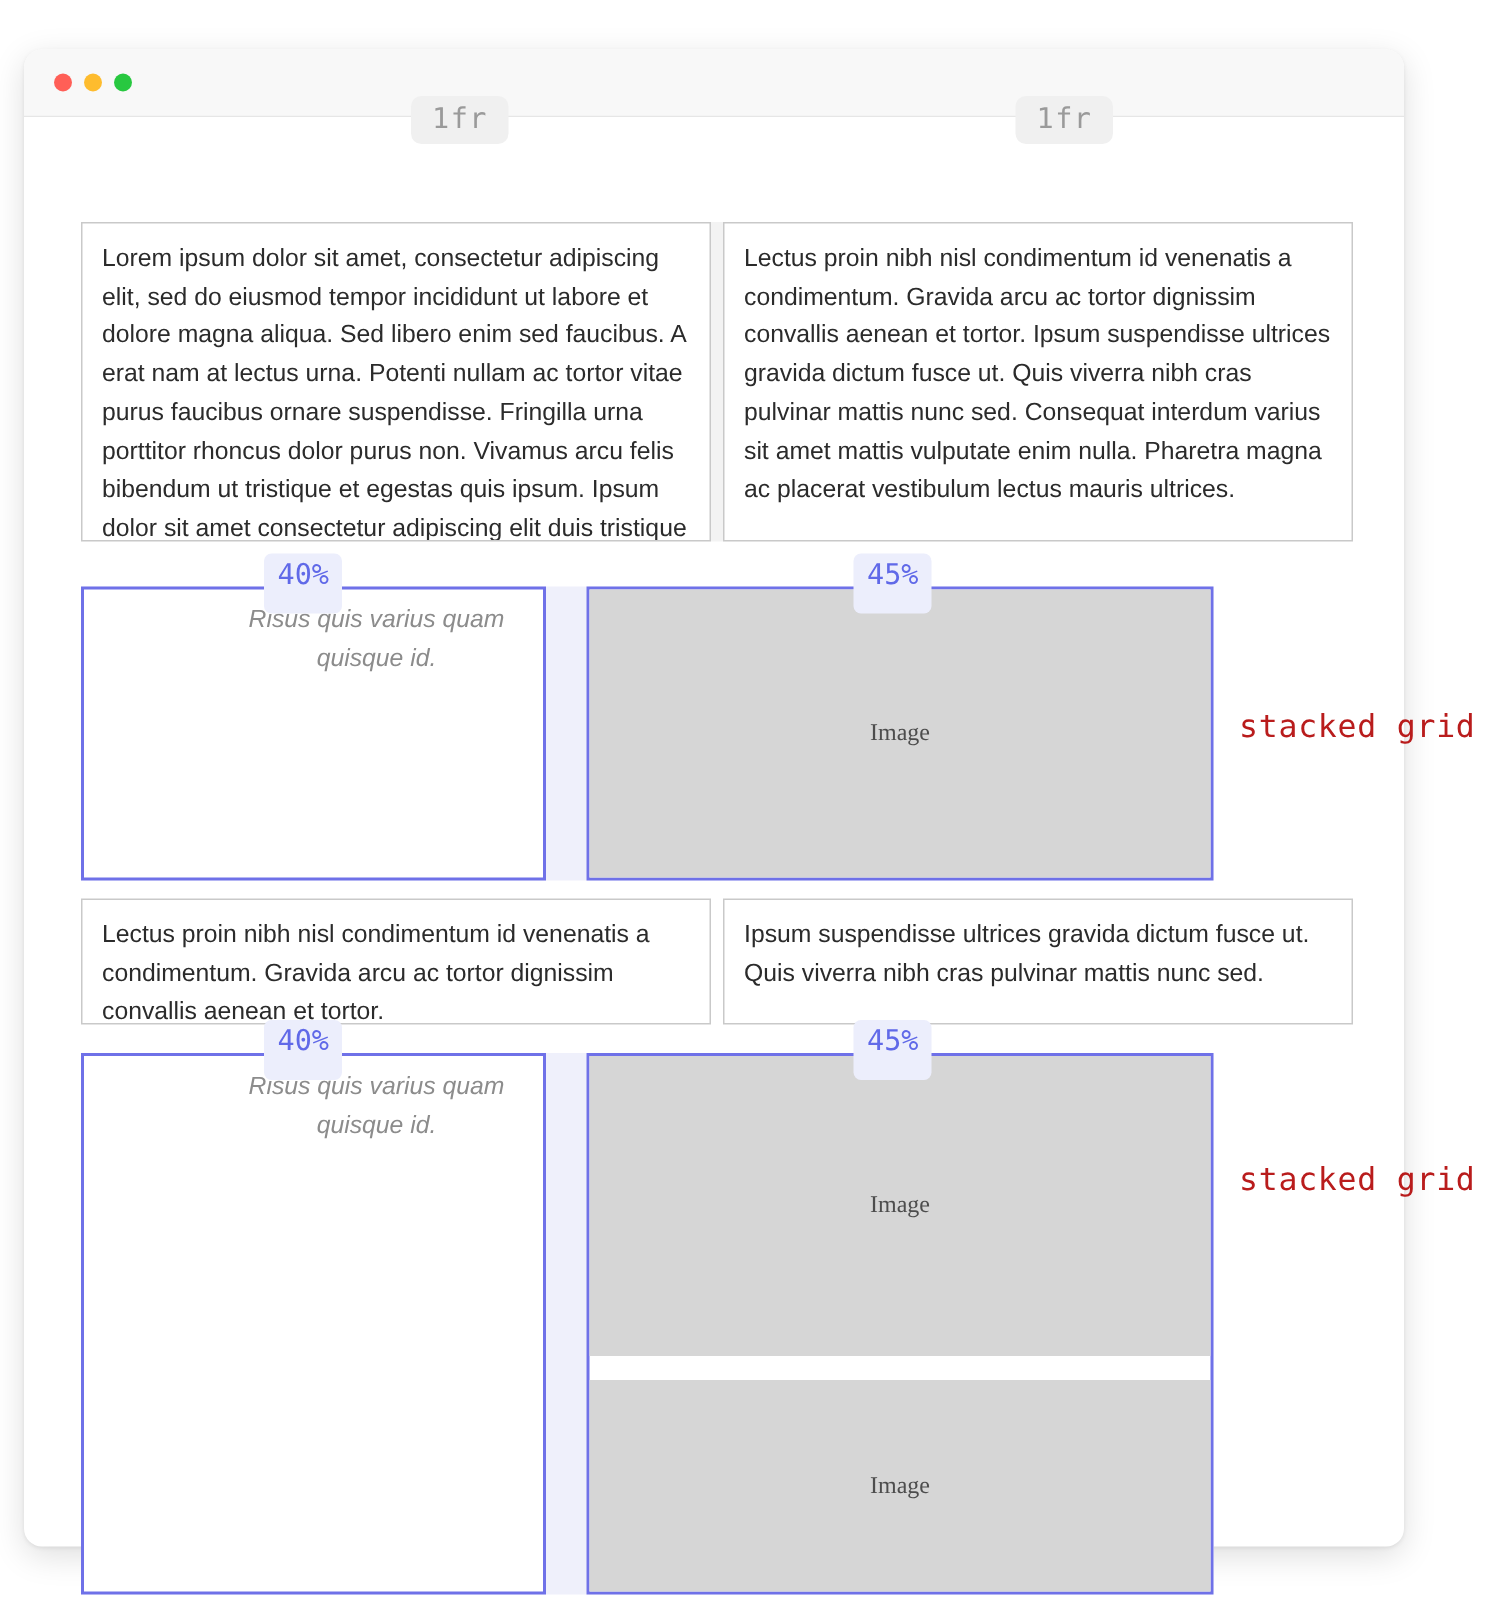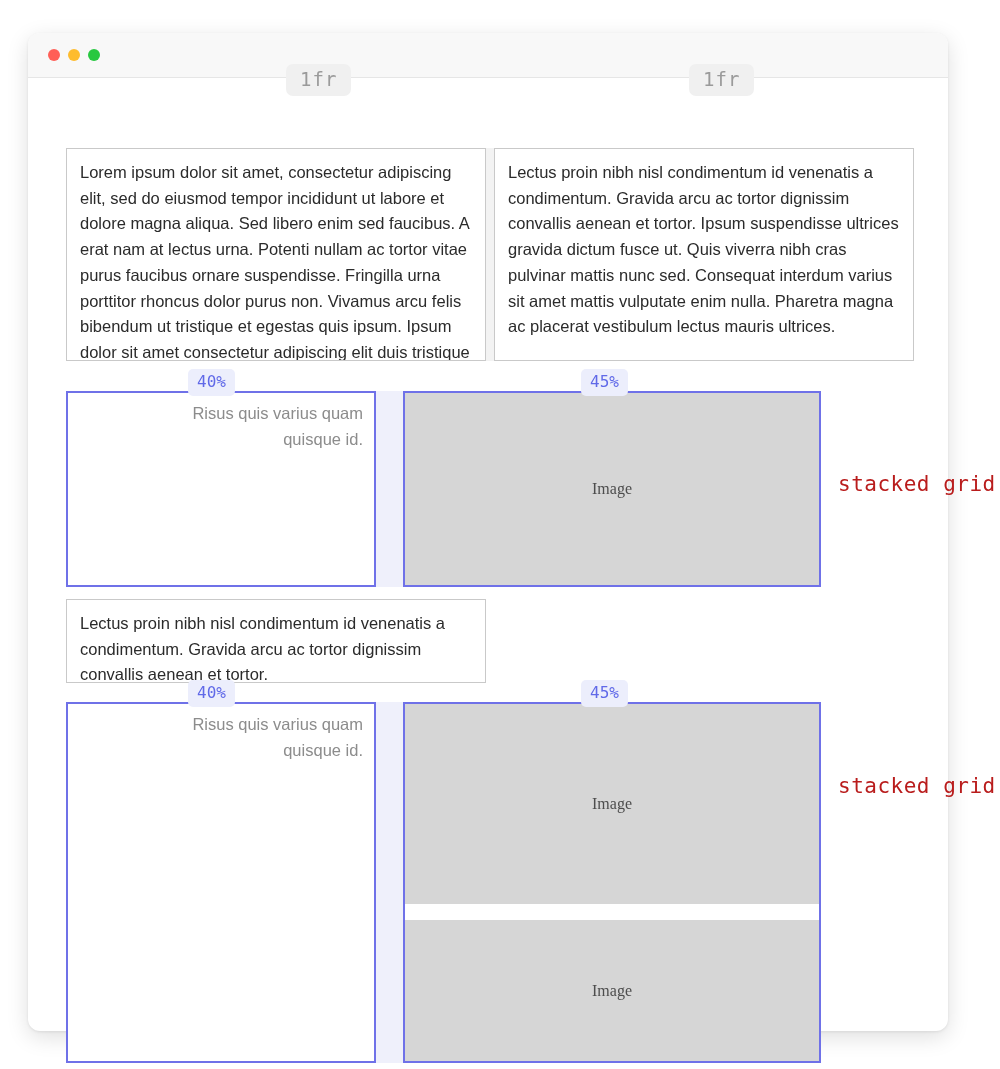--- a/index.html
+++ b/index.html
@@ -14,21 +14,21 @@
 
   .stage {
     position: relative;
     width: 1000px;
     height: 1069px;
   }
 
   
   .window {
     position: absolute;
-    left: 28px;
+    left: 16px;
     top: 33px;
     width: 920px;
     height: 998px;
     background: #ffffff;
     border-radius: 12px;
     box-shadow: 0 6px 22px rgba(0,0,0,0.13), 0 1px 3px rgba(0,0,0,0.08);
   }
 
   .titlebar {
     position: absolute;
@@ -70,23 +70,23 @@
     line-height: 1;
     white-space: nowrap;
   }
 
   
   .pct-badge {
     position: absolute;
     background: #eceefc;
     color: #6069e8;
     font-family: "DejaVu Sans Mono", "Liberation Mono", monospace;
-    font-size: 16px;
+    font-size: 19px;
     border-radius: 5px;
-    padding: 5px 9px 6px 9px;
+    padding: 5px 9px 16px 9px;
     line-height: 1;
     white-space: nowrap;
     z-index: 6;
   }
 
   
   .toprow {
     position: absolute;
     left: 38px;
     top: 70px;
@@ -122,24 +122,25 @@
     background: #ffffff;
   }
   .sgrid .col.left  { left: 0;     width: 310px; }
   .sgrid .col.right { left: 337px; width: 418px; font-family: Liberation Serif, serif; }
 
   .note-text {
     position: absolute;
     right: 11px;
     top: 8px;
     width: 200px;
-    text-align: right;
+    text-align: center;
     color: #8c8c8c;
     font-size: 16.5px;
     line-height: 1.56;
+    font-style: italic;
   }
 
   .imgbox {
     position: absolute;
     left: 0; right: 0;
     background: #d6d6d6;
     color: #4d4d4d;
     font-size: 16px;
     display: flex;
     align-items: center;
@@ -204,20 +205,21 @@
 
         <div class="col right">
           <div class="imgbox" style="top:0; bottom:0;">Image</div>
         </div>
       </div>
 
       <div class="sg-label" style="left:810px; top:394px;">stacked grid</div>
 
       <div class="midrow" style="left:38px; top:521px; width:848px; height:84px;">
         <div class="mid-cell" style="left:0; width:420px; height:84px;">Lectus proin nibh nisl condimentum id venenatis a condimentum. Gravida arcu ac tortor dignissim convallis aenean et tortor.</div>
+        <div class="mid-cell" style="left:428px; width:420px; height:84px;">Ipsum suspendisse ultrices gravida dictum fusce ut. Quis viverra nibh cras pulvinar mattis nunc sed.</div>
       </div>
 
       <div class="pct-badge" style="left:160px; top:602px;">40%</div>
       <div class="pct-badge" style="left:553px; top:602px;">45%</div>
 
       <div class="sgrid" style="left:38px; top:624px; width:755px; height:361px;">
 
         <div class="col left">
           <div class="note-text">Risus quis varius quam quisque id.</div>
         </div>

